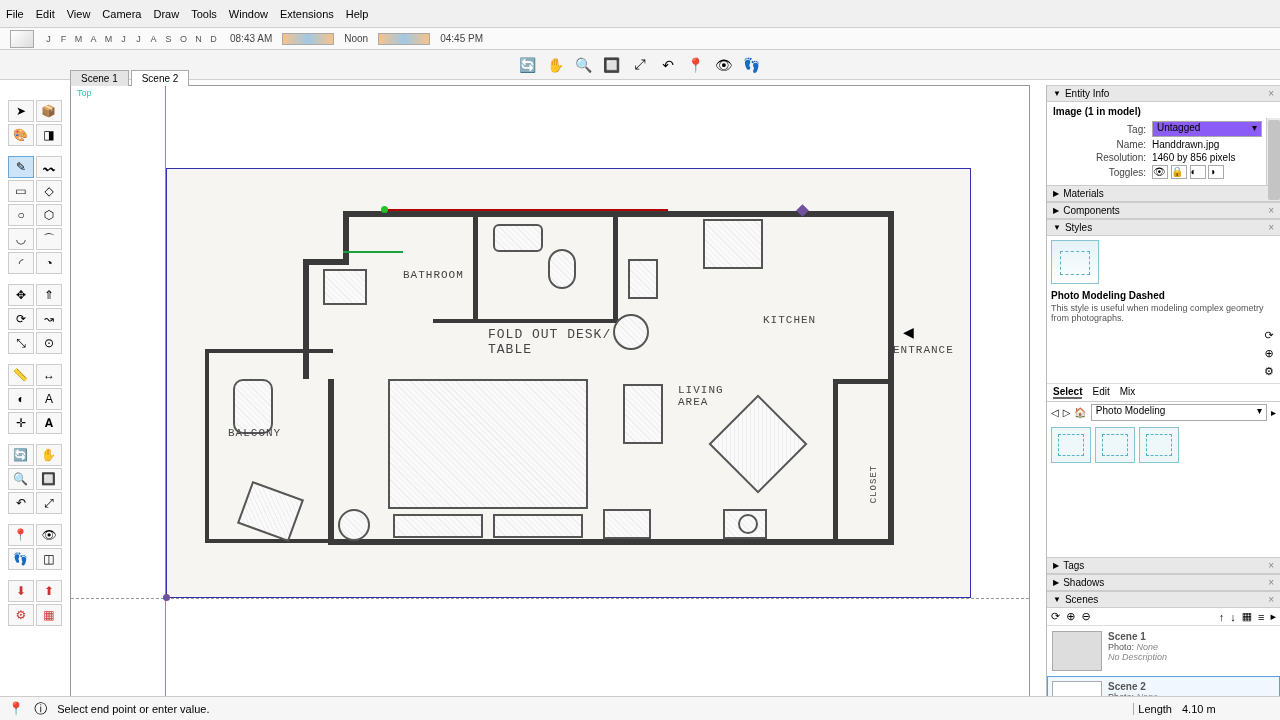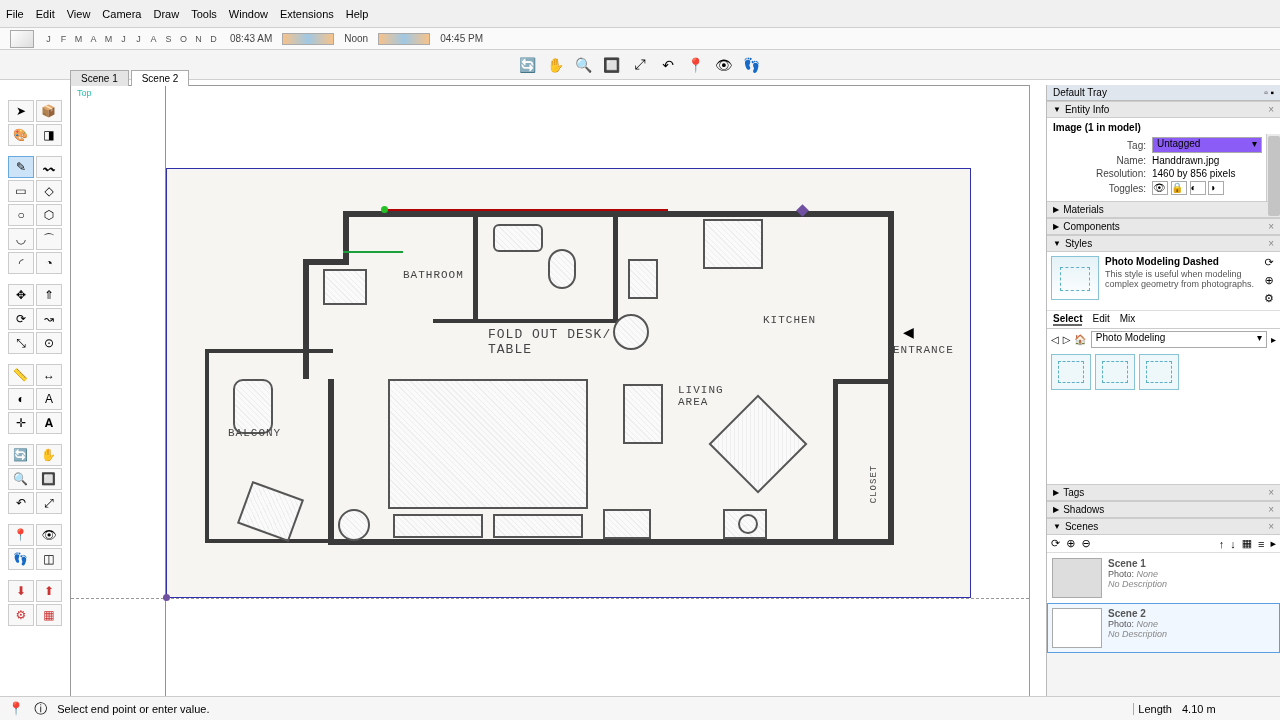--- a/index.html
+++ b/index.html
@@ -51,21 +51,21 @@
 .tri { font-size: 8px; }
 .panel-body { background: #fff; padding: 4px 6px; }
 .ei-row { display: flex; justify-content: flex-end; gap: 6px; margin: 2px 0; align-items: center; }
 .ei-row .lbl { color: #444; }
 .ei-row .val { min-width: 110px; text-align: left; }
 .ei-sel { border: 1px solid #aaa; padding: 0 4px; width: 110px; background: #8b5cf6; height: 16px; text-align: left; }
 .tg-ic { width: 16px; height: 14px; border: 1px solid #aaa; display: inline-block; }
 .adv-attr { display: flex; justify-content: space-between; padding: 2px 6px; background: #fff; border-bottom: 1px solid #ddd; }
 
 .styles-body { background: #fff; }
-.style-prev { display: flex; gap: 6px; padding: 4px; border-bottom: 1px solid #ddd; }
+.style-prev { display: flex; gap: 6px; padding: 4px; border-bottom: 1px solid #ddd; flex-direction: column; }
 .sp-thumb { width: 48px; height: 44px; border: 1px solid #88c4d6; background: linear-gradient(#e4f2f7,#fff); position: relative; flex-shrink:0;}
 .sp-thumb::after { content:''; position:absolute; left:8px; top:10px; width:28px; height:22px; border:1px dashed #5ab0c8;}
 .sp-txt .t1 { font-weight: bold; font-size: 10px; }
 .sp-txt .t2 { font-size: 9px; color: #555; margin-top: 2px; }
 .sp-ic { display: flex; flex-direction: column; gap: 4px; margin-left:auto;}
 .sp-ic span { width:14px; height:14px; font-size: 11px; text-align: center;}
 
 .style-tabs { display: flex; gap: 10px; padding: 2px 6px; border-bottom: 1px solid #ccc; }
 .style-tabs span { cursor: pointer; }
 .style-tabs .on { font-weight: bold; border-bottom: 2px solid #666; }
@@ -254,24 +254,20 @@
   </div>
 
   <div class="red-line"></div>
   <div class="grn-line"></div>
   <div class="ep1"></div>
   <div class="ep2"></div>
   <div class="ep3"></div>
 </div>
 
 <div class="tray">
-  <div class="tray-title">
-    <span>Default Tray</span>
-    <span>▫ ▪</span>
-  </div>
 
   <div class="panel-h">
     <span class="tri">▼</span>
     <span>Entity Info</span>
     <span class="close-x">×</span>
   </div>
   <div class="panel-body" style="position:relative; padding-right:18px;">
     <div style="font-weight:bold; margin-bottom:4px">Image (1 in model)</div>
     <div class="ei-row">
       <span class="lbl">Tag:</span>

